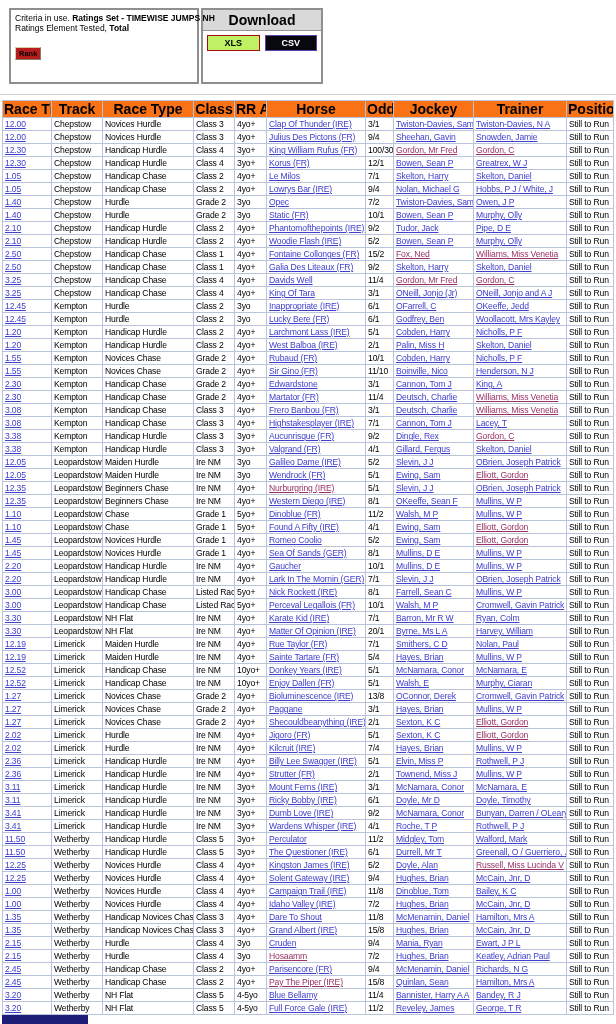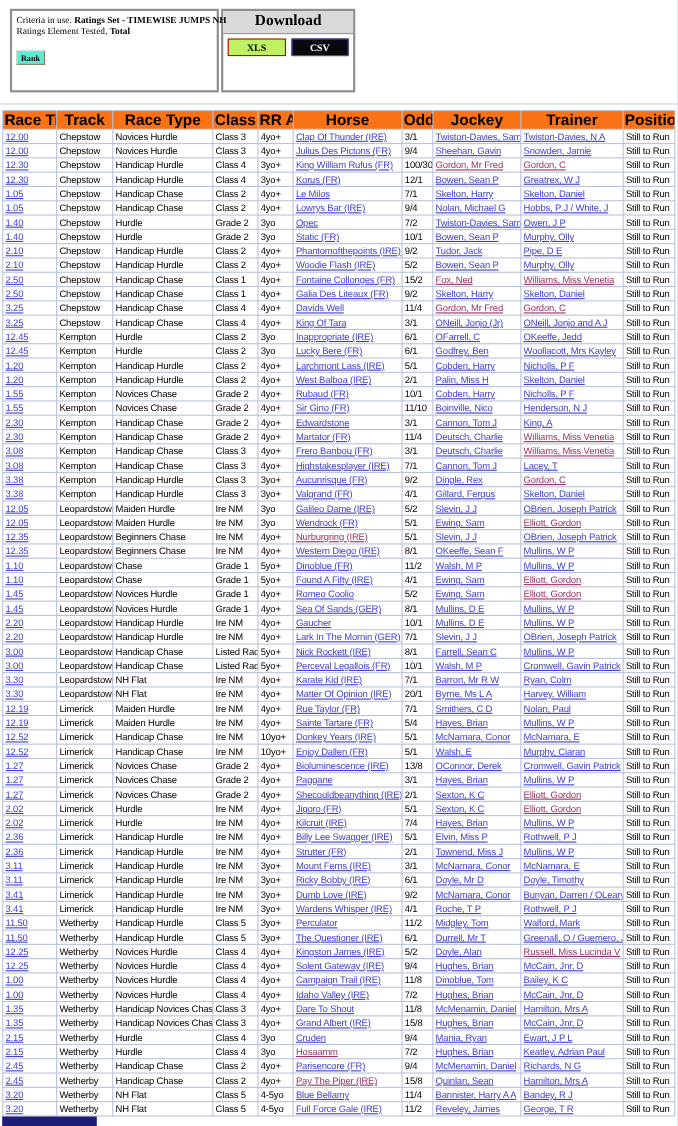--- a/index.html
+++ b/index.html
@@ -2,30 +2,30 @@
 <html><head>
 <meta charset="utf-8">
 <style>
   html,body { margin:0; padding:0; }
   body {
     width:616px; height:1024px; position:relative;
     background:#ffffff; color:#000;
     font-family:"Liberation Sans", sans-serif;
     overflow:hidden;
   }
-  .topbar { display:flex; align-items:flex-end; margin:8px 0 0 9px;font-family:Liberation Serif, serif; }
+  .topbar { display:flex; align-items:flex-end; margin:8px 0 0 9px; }
   .criteria-box {
     width:190px; height:76px; box-sizing:border-box;
     border:2px solid #8f8f8f; padding:3px 3px 2px 4px; position:relative;
     background:#fff;
   }
   .criteria-line { font-size:8.5px; line-height:10px; white-space:nowrap; }
   .criteria-line b { font-weight:bold; }
   .btn {
-    display:inline-block; background:#5eead4; color:#000;
+    display:inline-block; background:#b91c1c; color:#000;
     border:1px outset #d8cdaa; font-weight:bold; font-size:7.5px;
     padding:1px 3px; line-height:9px; cursor:pointer; white-space:nowrap;
   }
   .rank-row { margin-top:9px; }
   .filter-row { position:absolute; left:3px; bottom:2px; white-space:nowrap; }
   .filter-row .btn { margin-right:1px; }
   .download-box {
     width:122px; height:76px; box-sizing:border-box; margin-left:2px;
     border:2px solid #8f8f8f; background:#fff;
   }

